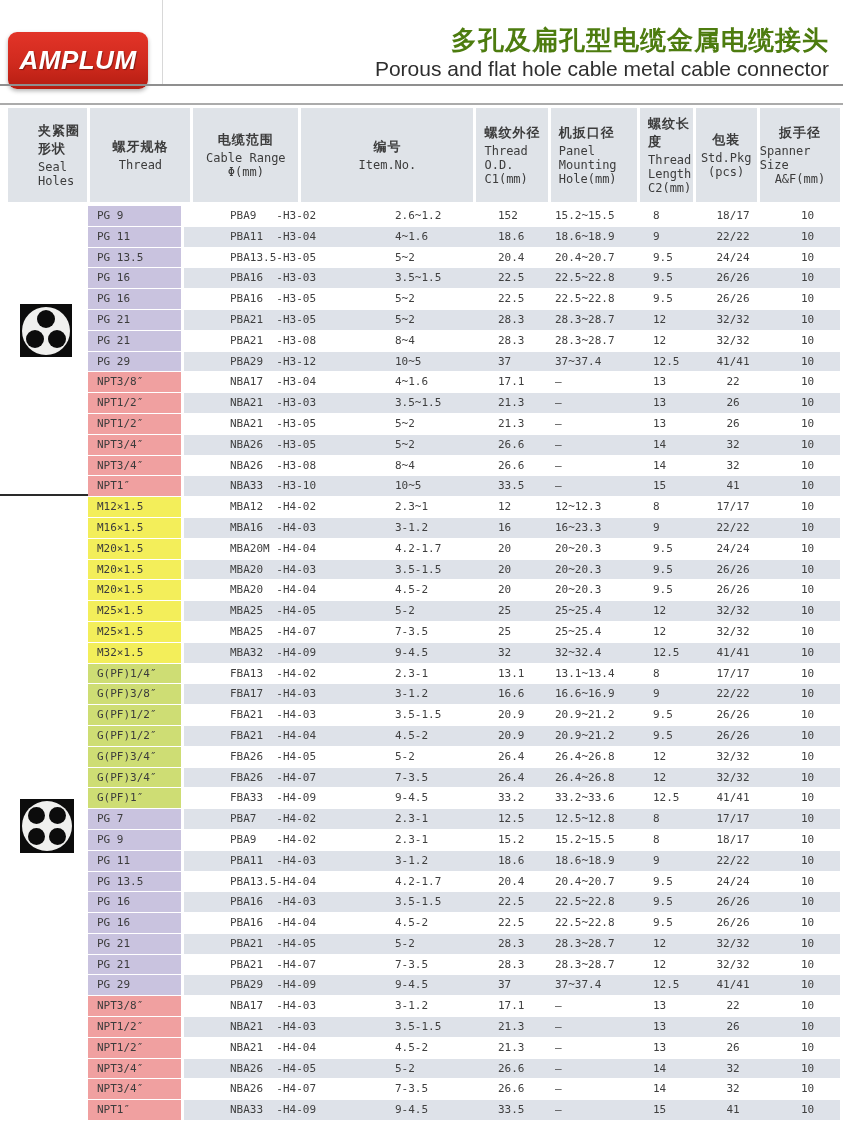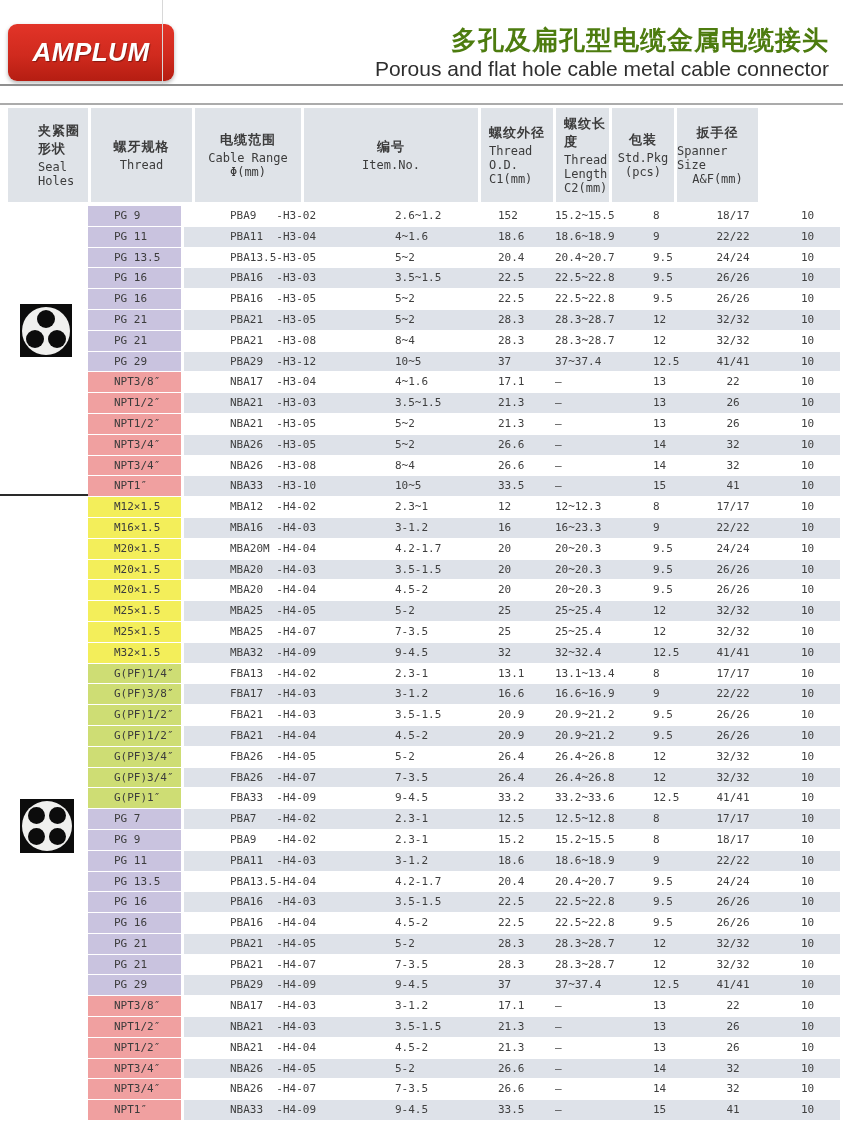--- a/index.html
+++ b/index.html
@@ -3,21 +3,21 @@
 <meta charset="utf-8">
 <style>
   * { margin:0; padding:0; box-sizing:border-box; }
   html,body { background:#fff; }
   .page {
     position:relative; width:843px; height:1127px; background:#fff;
     font-family:"DejaVu Sans Mono","Liberation Mono",monospace; overflow:hidden;
   }
   
   .logo {
-    position:absolute; left:8px; top:24px; width:166px; height:57px;
+    position:absolute; left:8px; top:32px; width:140px; height:57px;
     background:linear-gradient(180deg,#e23428 0%, var(--logo-red,#d02a1e) 55%, #b51d12 100%);
     border-radius:9px; display:flex; align-items:center; justify-content:center;
     box-shadow:0 2px 4px rgba(0,0,0,.3);
     text-align:right;
   }
   .logo-text {
     color:#fff; font-family:"Liberation Sans","DejaVu Sans",sans-serif;
     font-style:italic; font-weight:bold; font-size:26px; letter-spacing:.5px;
     text-shadow:1px 1px 1px rgba(0,0,0,.35);
   }
@@ -40,21 +40,21 @@
   .hz { font-size:13px; letter-spacing:1px; margin-bottom:2px;
         font-family:"Liberation Sans","DejaVu Sans",sans-serif; font-weight:bold; }
   .he { font-size:12px; line-height:14px; }
   .hl { align-items:flex-start; padding-left:8px; }
   .hc0{width:80px} .hc1{width:104px} .hc2{width:177px} .hc3{width:109px}
   .hc4{width:75px} .hc5{width:90px} .hc6{width:56px} .hc7{width:84px} .hc8{width:65px}
   .tbody { margin-top:4px; }
   .row { display:flex; height:20.8px; border-bottom:1px solid #fff; }
   .c0 { width:80px; background:transparent; }
   .c1 { width:96px; border-right:3px solid #fff; font-size:11px; color:#3c3c3c;
-        line-height:19.8px; padding-left:26px; white-space:pre; }
+        line-height:19.8px; padding-left:9px; white-space:pre; }
   .strip { display:flex; width:656px; background:#fff; }
   .row.even .strip { background:var(--row-stripe,#dee2e9); }
   .dc { font-size:11px; color:#3f3f3f; line-height:19.8px; white-space:pre; }
   .dc0{width:177px; padding-left:46px} .dc1{width:109px; padding-left:34px}
   .dc2{width:75px;  padding-left:28px} .dc3{width:90px;  padding-left:10px}
   .dc4{width:56px;  padding-left:18px} .dc5{width:84px;  text-align:center}
   .dc6{width:65px;  text-align:center}
   .g-pg  { background:var(--g-pg,#c9c3df); }
   .g-npt { background:var(--g-npt,#f0a0a0); }
   .g-m   { background:var(--g-m,#f3ee5a); }
@@ -112,20 +112,26 @@
         <div class="hc hc2">
           <div class="hz">编号</div>
           <div class="he">Item.No.</div>
         </div>
         <div class="hc hc4 hl">
           <div class="hz">螺纹外径</div>
           <div class="he">Thread</div>
           <div class="he">O.D.</div>
           <div class="he">C1(mm)</div>
         </div>
+        <div class="hc hc5 hl">
+          <div class="hz">机扳口径</div>
+          <div class="he">Panel</div>
+          <div class="he">Mounting</div>
+          <div class="he">Hole(mm)</div>
+        </div>
         <div class="hc hc6 hl">
           <div class="hz">螺纹长度</div>
           <div class="he">Thread</div>
           <div class="he">Length</div>
           <div class="he">C2(mm)</div>
         </div>
         <div class="hc hc8">
           <div class="hz">包装</div>
           <div class="he">Std.Pkg</div>
           <div class="he">(pcs)</div>

